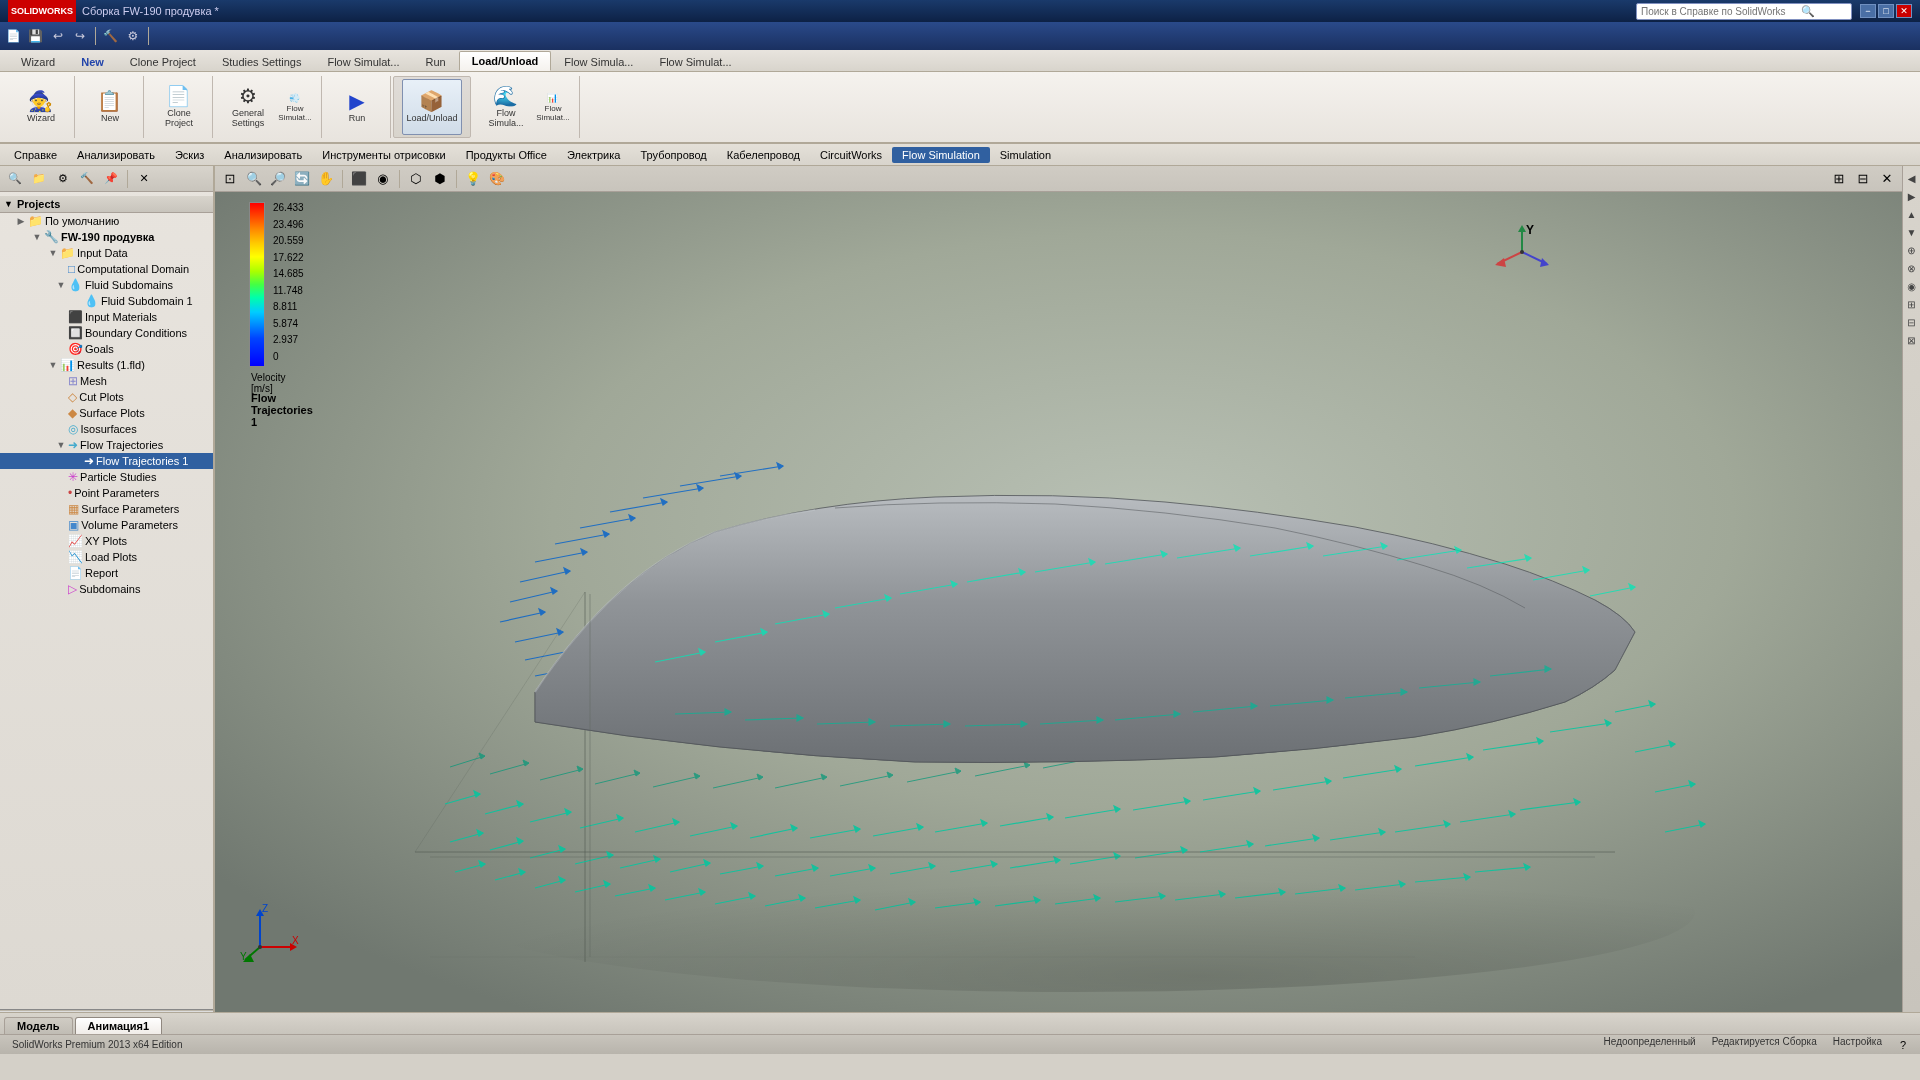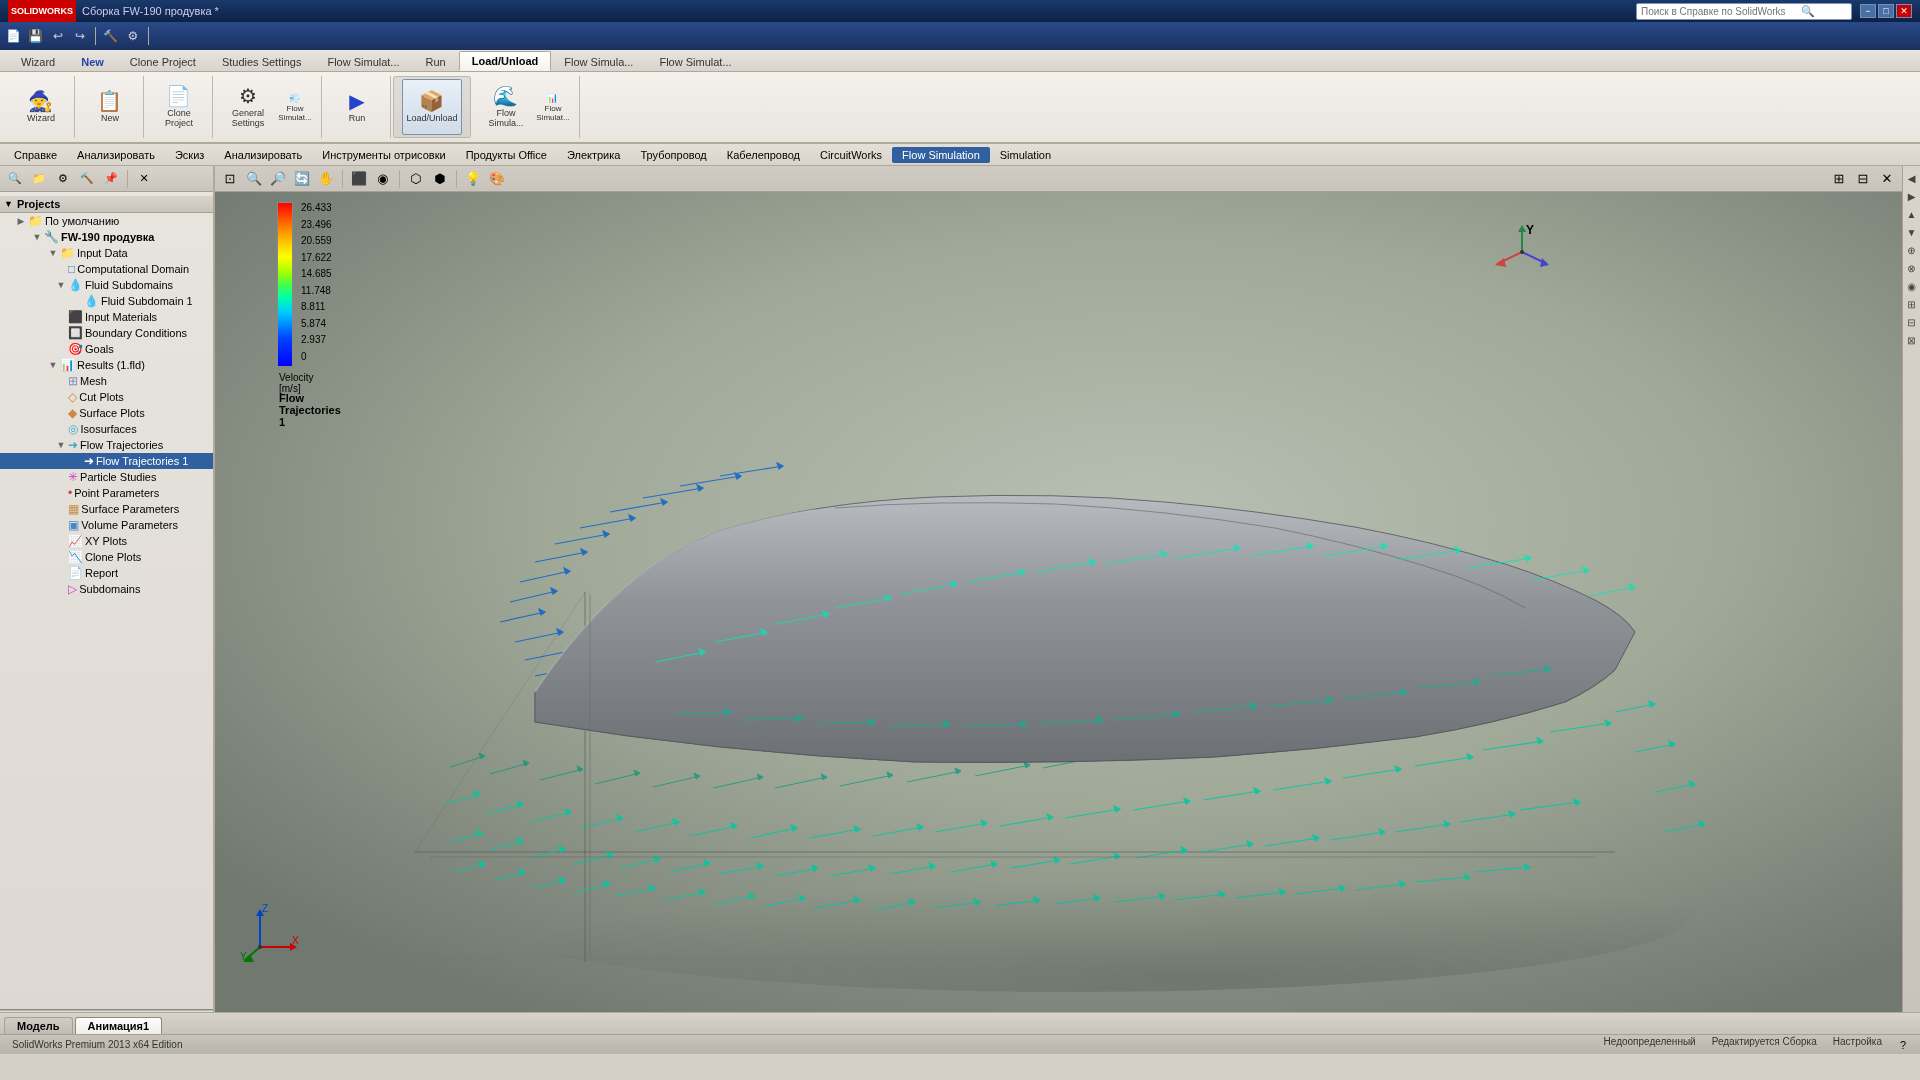--- a/index.html
+++ b/index.html
@@ -221,21 +221,21 @@
       flex: 1;
       background: #c8c8c0;
       position: relative;
       overflow: hidden;
     }
 
     
     #color-scale {
       position: absolute;
       top: 10px;
-      left: 62px;
+      left: 34px;
       display: flex;
       flex-direction: column;
       align-items: flex-start;
       z-index: 10;
     }
     .scale-labels {
       position: absolute;
       left: 24px;
       top: 0;
       height: 160px;
@@ -676,21 +676,21 @@
 
       <div class="tree-item" style="padding-left: 56px;">
         <span class="tree-expand" style="width:10px;"></span>
         <span class="tree-icon" style="color:#4488cc;">📈</span>
         <span class="tree-label">XY Plots</span>
       </div>
 
       <div class="tree-item" style="padding-left: 56px;">
         <span class="tree-expand" style="width:10px;"></span>
         <span class="tree-icon" style="color:#44aa44;">📉</span>
-        <span class="tree-label">Clone Plots</span>
+        <span class="tree-label">Load Plots</span>
       </div>
 
       <div class="tree-item" style="padding-left: 56px;">
         <span class="tree-expand" style="width:10px;"></span>
         <span class="tree-icon" style="color:#888888;">📄</span>
         <span class="tree-label">Report</span>
       </div>
 
       <div class="tree-item" style="padding-left: 56px;">
         <span class="tree-expand" style="width:10px;"></span>

